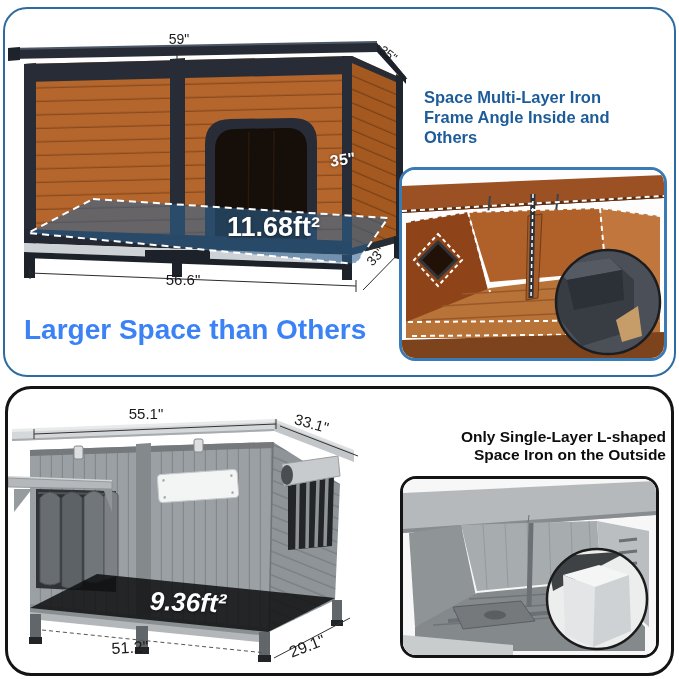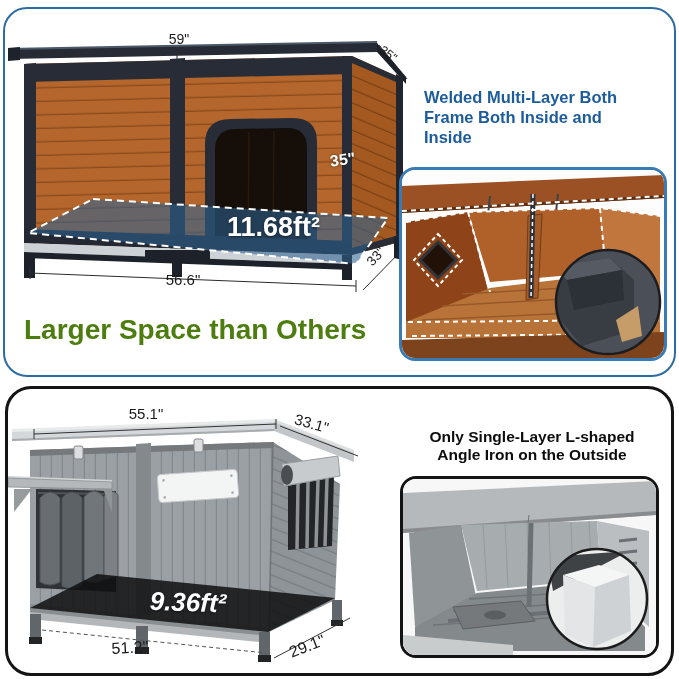--- a/index.html
+++ b/index.html
@@ -19,28 +19,28 @@
   .txt{position:absolute;color:#1a1a1a;white-space:nowrap;}
   .dim{font-size:14px;text-align:center;}
   .d59{left:157px;top:31px;width:44px;}
   .dRoof35{left:379px;top:47px;font-size:12.5px;transform:rotate(37deg);}
   .dWall35{left:330px;top:151px;font-size:16px;font-weight:bold;color:#fff;transform:rotate(-8deg);text-shadow:0 0 3px rgba(0,0,0,.55);}
   .area1{left:196px;top:212px;width:124px;text-align:right;font-size:27px;font-weight:bold;color:#fff;text-shadow:0 1px 3px rgba(0,0,0,.45);}
   .d566{left:152px;top:271px;width:62px;font-size:15px;text-align:center;}
   .d33{left:366px;top:249px;font-size:13.5px;transform:rotate(-48deg);}
   .heading{left:424px;top:87px;width:248px;font-size:16.5px;line-height:20px;font-weight:bold;color:#1d5c9a;position:absolute;}
   .heading span{display:block;}
-  .tagline{left:24px;top:314px;width:420px;font-size:28px;font-weight:bold;color:#4d7c0f;position:absolute;}
+  .tagline{left:24px;top:314px;width:420px;font-size:28px;font-weight:bold;color:#3b82f6;position:absolute;}
   .d551{left:115px;top:405px;width:62px;font-size:15px;text-align:center;}
   .d331{left:294px;top:418px;width:58px;font-size:15px;transform:rotate(16deg);}
   .area2{left:126px;top:587px;width:124px;text-align:center;font-size:26px;font-weight:bold;font-style:italic;color:#fff;transform:rotate(2deg);text-shadow:0 1px 3px rgba(0,0,0,.5);}
   .d512{left:98px;top:639px;width:64px;font-size:16px;text-align:center;transform:rotate(-3deg);}
   .d291{left:288px;top:633px;width:62px;font-size:16px;transform:rotate(-21deg);}
   .others-title{left:410px;top:399px;width:252px;text-align:center;font-size:21px;font-weight:bold;color:#0d0d0d;position:absolute;}
-  .others-sub{left:398px;top:428px;width:268px;text-align:center;font-size:15.5px;line-height:17.5px;font-weight:bold;color:#0d0d0d;position:absolute;}
+  .others-sub{left:398px;top:428px;width:268px;text-align:right;font-size:15.5px;line-height:17.5px;font-weight:bold;color:#0d0d0d;position:absolute;}
   .others-sub span{display:block;}
 </style>
 </head>
 <body>
 
 <div class="canvas">
 
   <section class="panel panel-top"></section>
 
   <svg class="svg-brown" width="420" height="290" viewBox="0 0 420 290">
@@ -99,23 +99,23 @@
   </svg>
 
   <div class="txt dim d59">59"</div>
   <div class="txt dRoof35">35"</div>
   <div class="txt dWall35">35"</div>
   <div class="txt area1">11.68ft²</div>
   <div class="txt d566">56.6"</div>
   <div class="txt d33">33"</div>
 
   <div class="heading">
-    <span>Welded Multi-Layer Both</span>
-    <span>Frame Both Inside and</span>
-    <span>Inside</span>
+    <span>Space Multi-Layer Iron</span>
+    <span>Frame Angle Inside and</span>
+    <span>Others</span>
   </div>
 
   <div class="img-frame blue">
     <svg width="262" height="188" viewBox="0 0 262 188">
       <defs>
           <clipPath id="c2">
             <circle cx="206" cy="132" r="52"></circle>
           </clipPath>
         </defs>
       <rect width="262" height="188" fill="#fdfdfd"></rect>
@@ -244,21 +244,21 @@
   </svg>
 
   <div class="txt d551 dim">55.1"</div>
   <div class="txt d331">33.1"</div>
   <div class="txt area2">9.36ft²</div>
   <div class="txt d512">51.2"</div>
   <div class="txt d291">29.1"</div>
 
   <div class="others-sub">
     <span>Only Single-Layer L-shaped</span>
-    <span>Angle Iron on the Outside</span>
+    <span>Space Iron on the Outside</span>
   </div>
 
   <div class="img-frame dark">
     <svg width="253" height="176" viewBox="0 0 253 176">
       <defs>
           <clipPath id="c4">
             <circle cx="194" cy="120" r="50"></circle>
           </clipPath>
         </defs>
       <rect width="253" height="176" fill="#f7f7f7"></rect>

